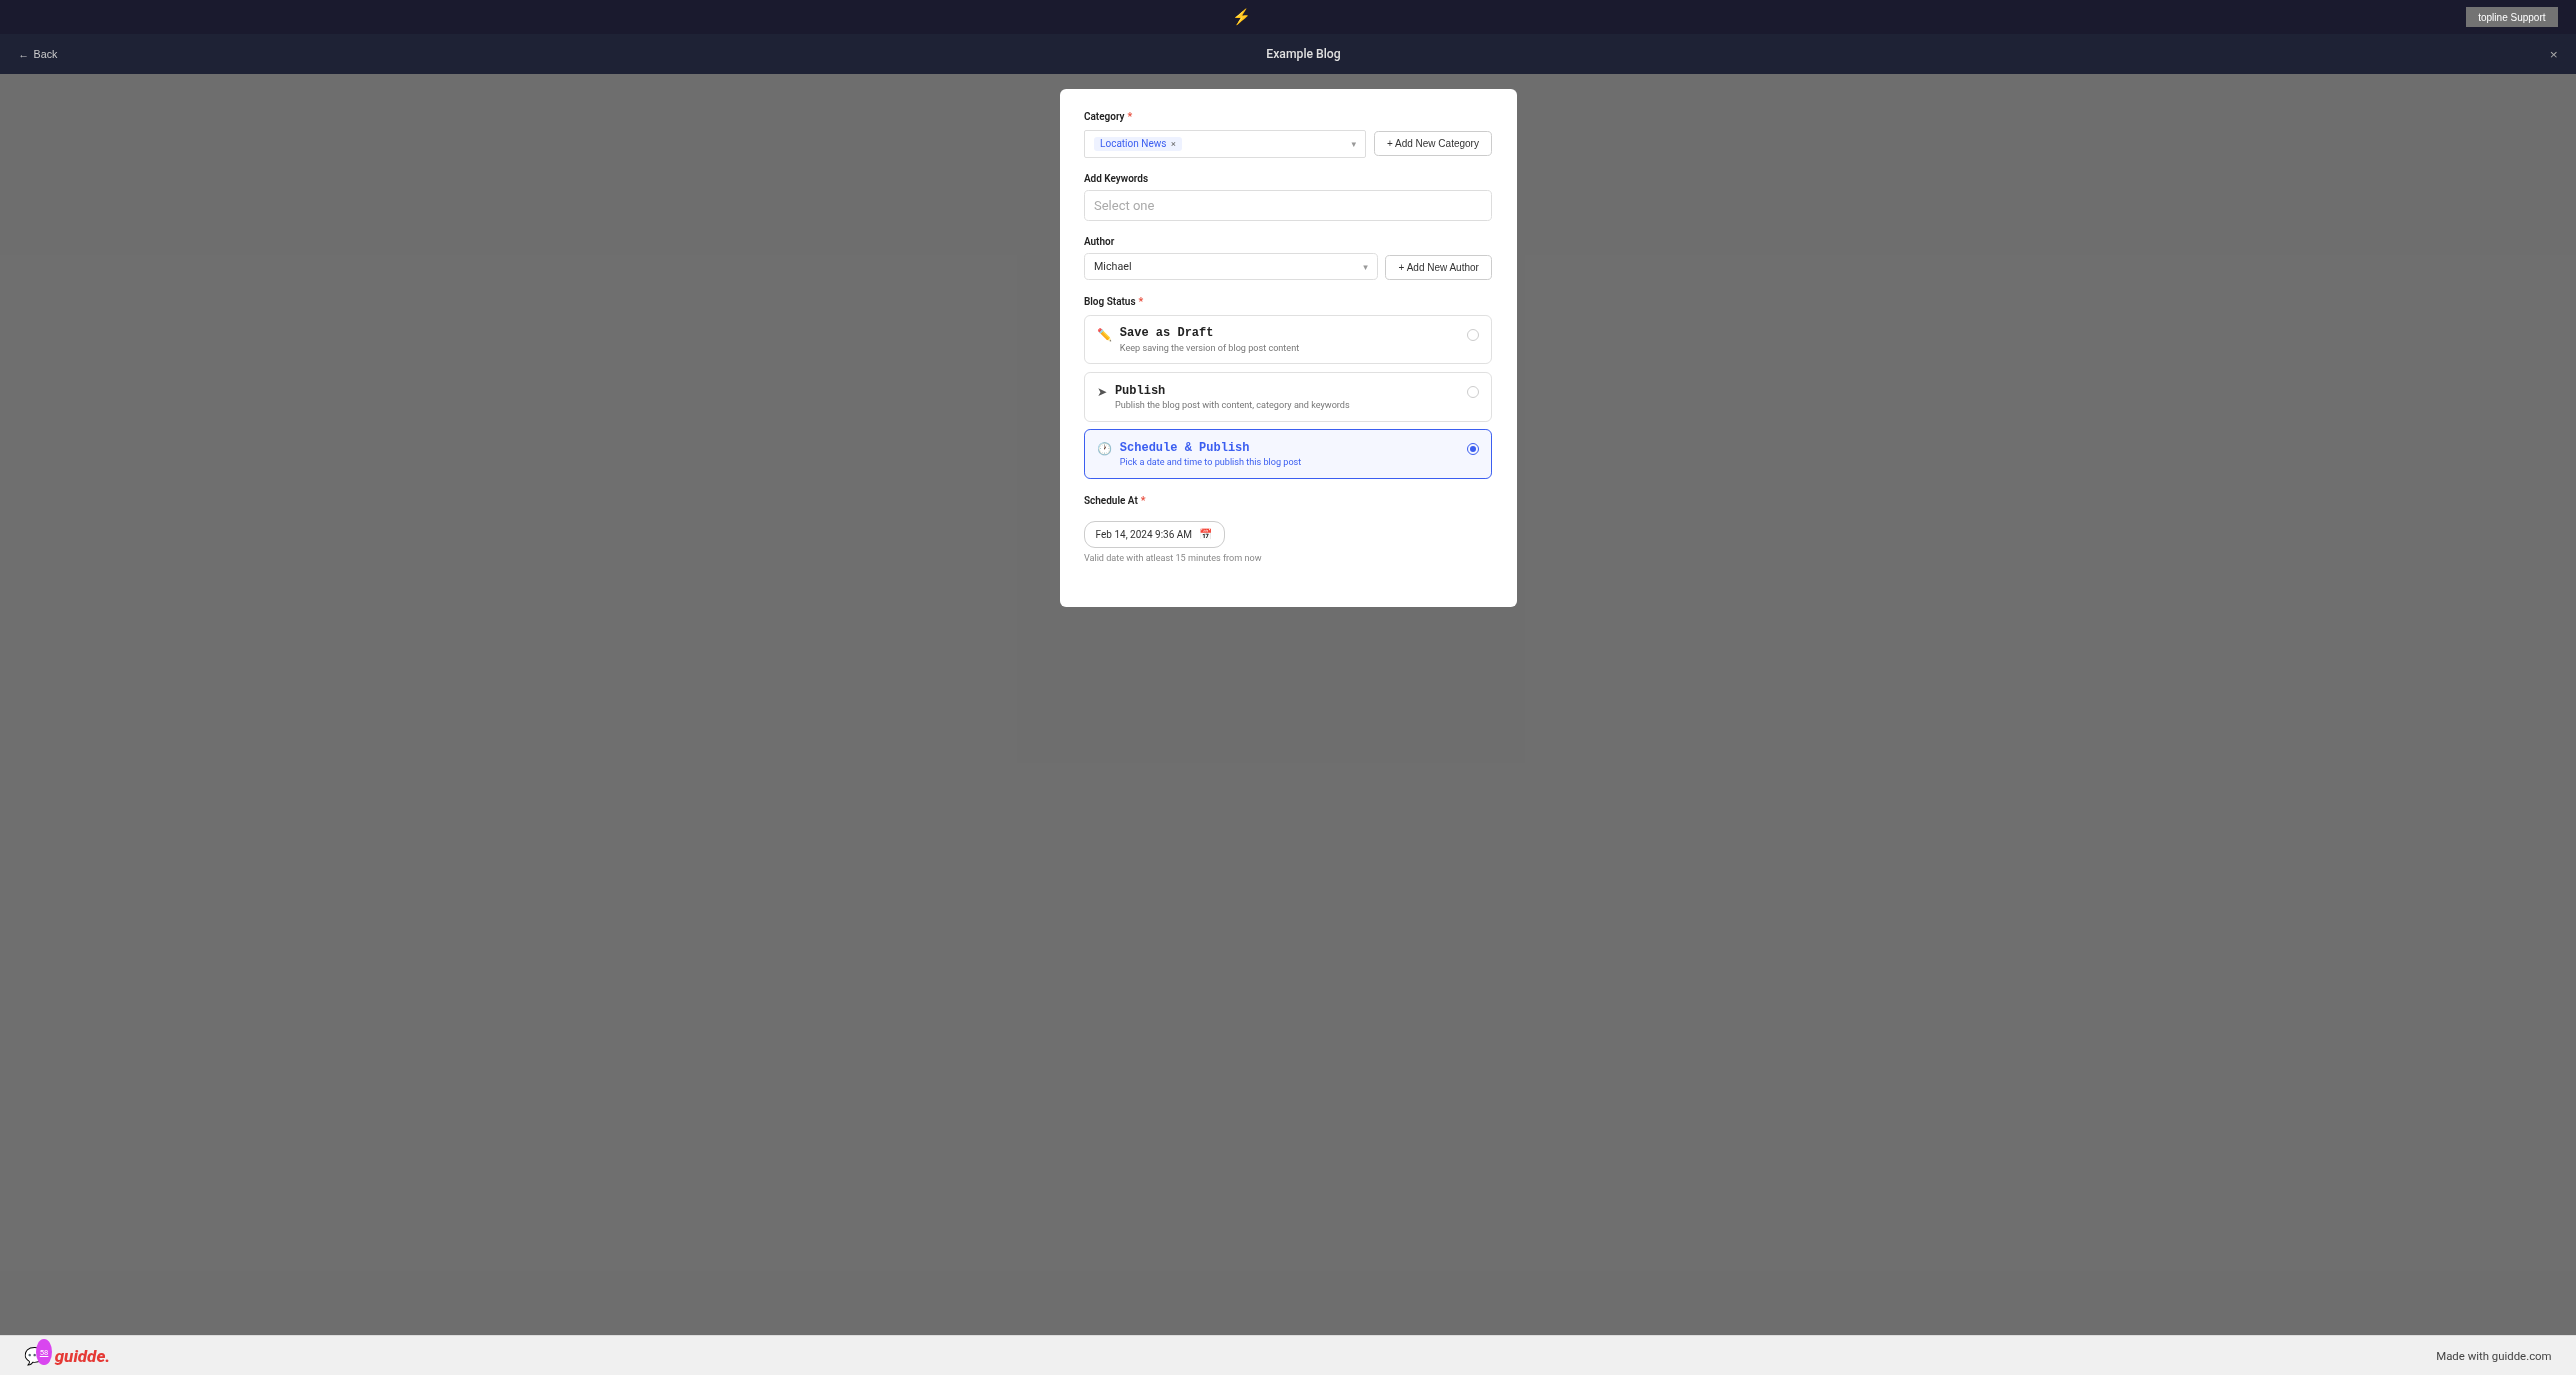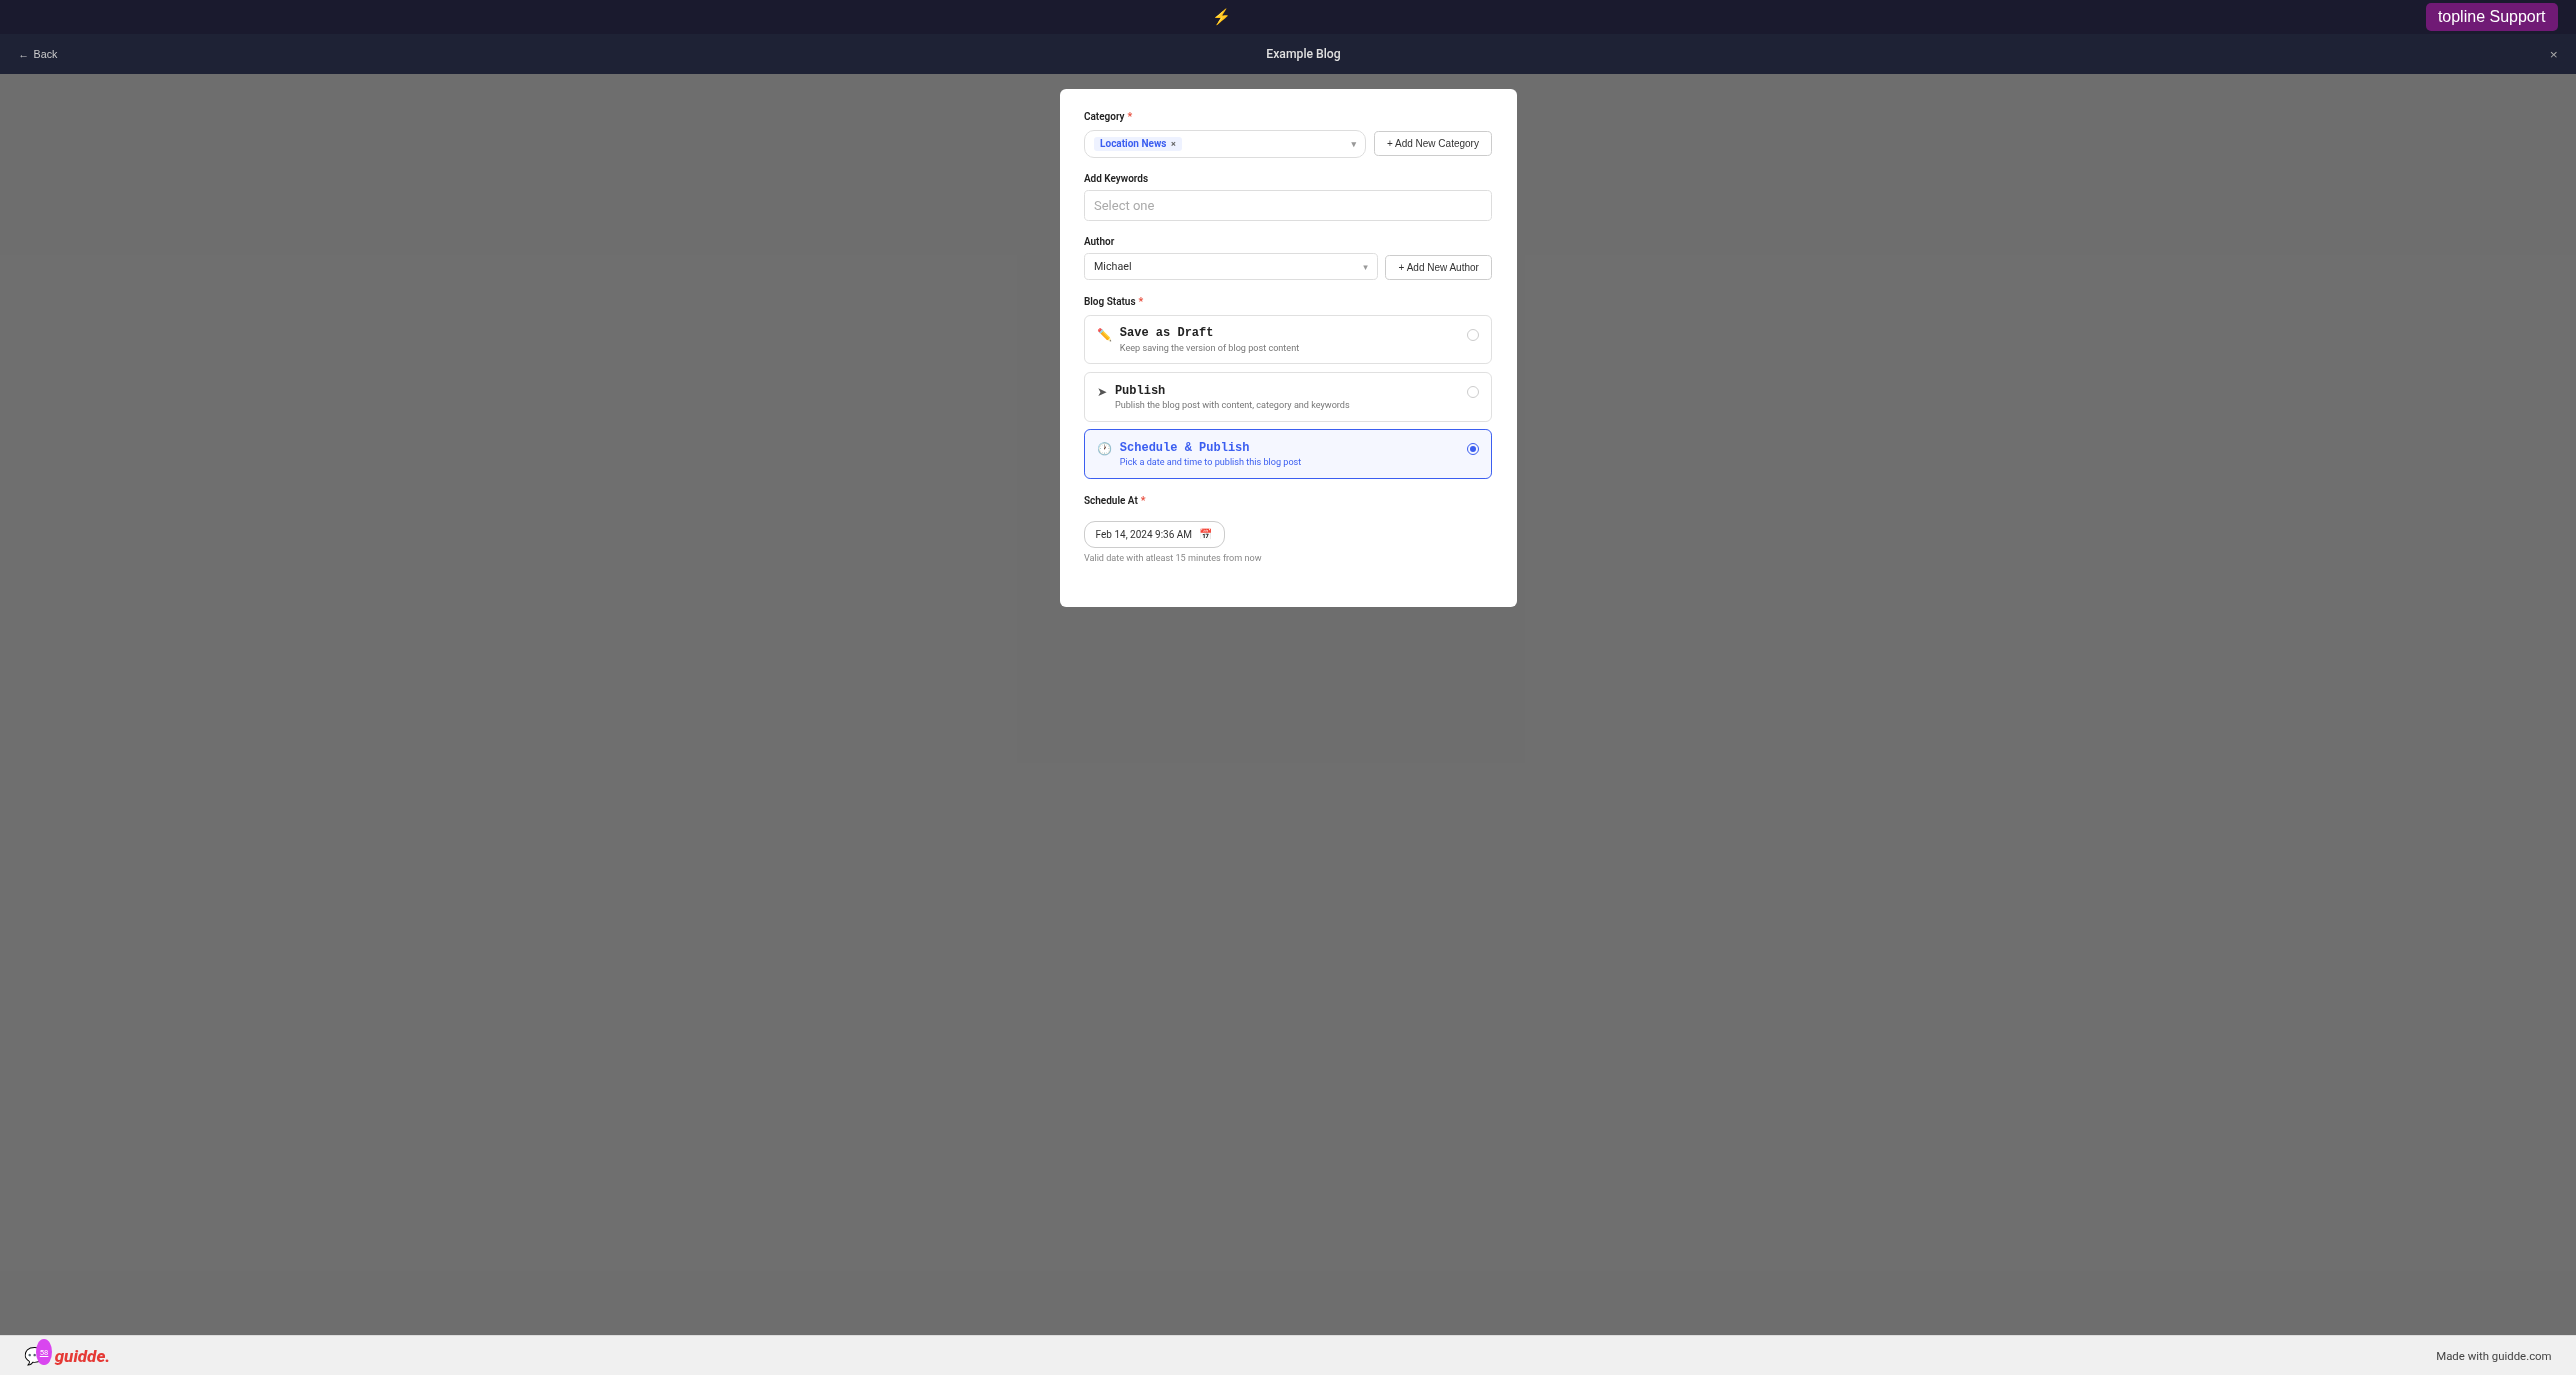--- a/index.html
+++ b/index.html
@@ -23,26 +23,26 @@
     .top-bar-center {
       display: flex;
       align-items: center;
       gap: 6.1px;
     }
     .lightning-icon {
       color: #f0c040;
       font-size: 15.2px;
     }
     .support-btn {
-      background: #701a75;
+      background: #737373;
       color: #fff;
       border: none;
-      border-radius: 5px;
+      border-radius: 0;
       padding: 4.6px 12.2px;
-      font-size: 16px;
+      font-size: 10px;
       cursor: pointer;
     }
 
     
     .nav-bar {
       background: #1e2235;
       height: 40px;
       display: flex;
       align-items: center;
       padding: 0 18.3px;
@@ -136,29 +136,28 @@
 
     
     .category-row {
       display: flex;
       gap: 7.6px;
       align-items: center;
     }
     .category-select {
       flex: 1;
       border: 0.8px solid #ddd;
-      border-radius: 10px;
+      border-radius: 2px;
       padding: 6.1px 9.1px;
       font-size: 10.7px;
       display: flex;
       align-items: center;
       justify-content: space-between;
       cursor: pointer;
       background: #fff;
-      font-weight: bold;
     }
     .category-tag {
       background: #eef2ff;
       color: #3b5ef0;
       border-radius: 3px;
       padding: 1.5px 6.1px;
       font-size: 10px;
       display: flex;
       align-items: center;
       gap: 4.6px;

